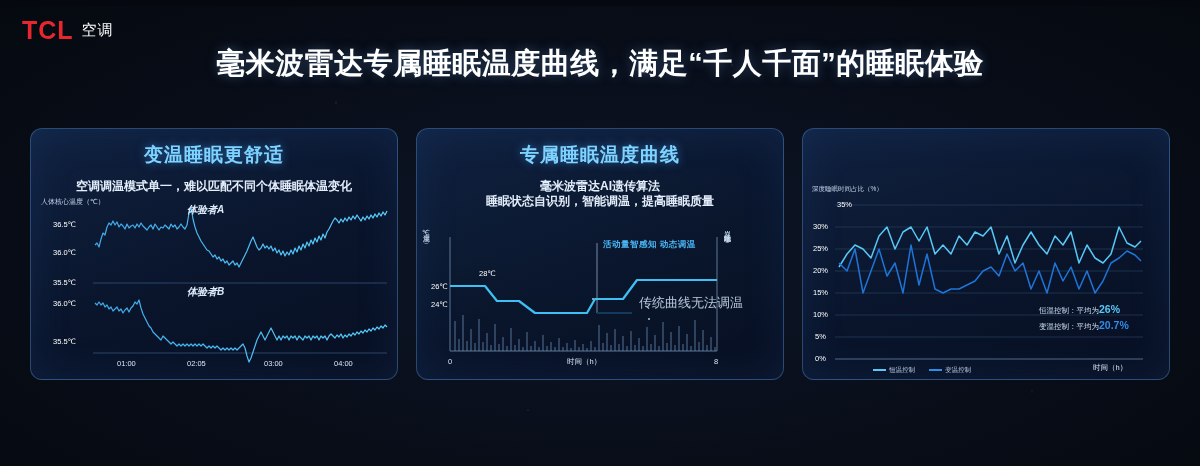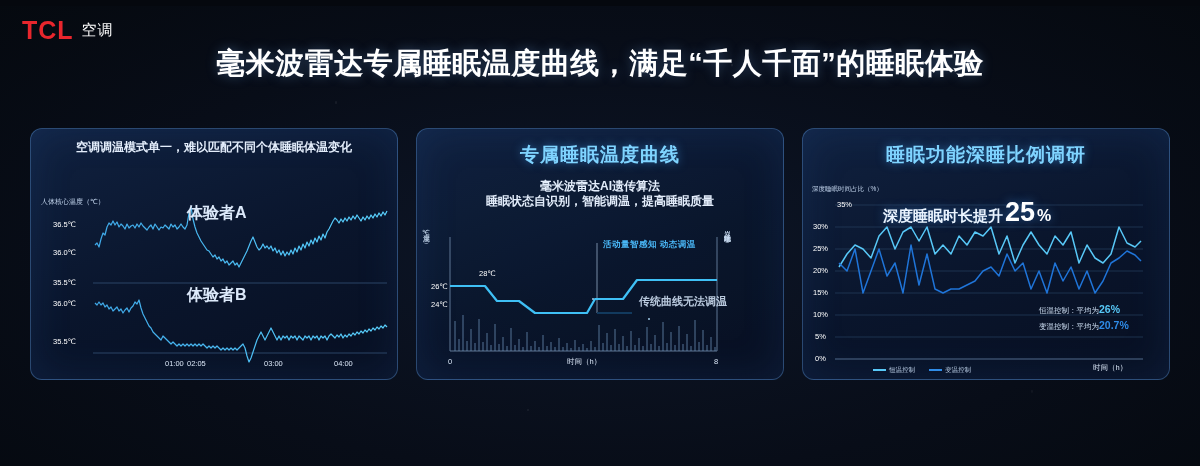--- a/index.html
+++ b/index.html
@@ -57,31 +57,31 @@
   }
   .card-sub{
     text-align:center; margin-top:11px; font-size:12px; line-height:14px;
     color:#e3edfb; font-weight:bold;
   }
 
   
   .c1-axislabel{ position:absolute; left:10px; top:68px; font-size:7px; color:#c4d6ee; }
   .c1-plot{ position:absolute; left:8px; top:76px; width:352px; height:170px; }
   .ylab{ position:absolute; font-size:7.5px; color:#ffffff; }
-  .subj{ position:absolute; font-size:16px; font-weight:bold; color:#dce9fa; }
+  .subj{ position:absolute; font-size:10px; font-weight:bold; color:#dce9fa;font-style:italic; }
   .xlab{ position:absolute; font-size:7.5px; color:#d9e5f5; }
 
   
   .c2-plot{ position:absolute; left:0; top:100px; width:368px; height:150px; }
   .vlabel{
     position:absolute; font-size:7px; color:#c9dcf2; writing-mode:vertical-rl;
     text-orientation:upright; letter-spacing:0px; line-height:8px;
   }
   .tag-blue{ position:absolute; font-size:8.5px; font-weight:bold; color:#49b6f5; letter-spacing:.5px;}
-  .tag-grey{ position:absolute; font-size:11px; color:#b9c9dd;font-weight:bold; }
+  .tag-grey{ position:absolute; font-size:13px; color:#b9c9dd; }
 
   
   .c3-axislabel{ position:absolute; left:9px; top:56px; font-size:6.5px; color:#c4d6ee; }
   .c3-plot{ position:absolute; left:0; top:62px; width:368px; height:188px; }
   .c3-hero{
     position:absolute; left:80px; top:6px; display:flex; align-items:baseline; gap:2px;
     font-weight:bold; color:#eaf4ff; text-shadow:0 0 10px rgba(70,160,255,.5);
   }
   .c3-hero .t{ font-size:15px; }
   .c3-hero .n{ font-size:27px; color:#ffffff; }
@@ -100,20 +100,21 @@
 <div class="logo">
   <span class="logo-tcl">TCL</span>
   <span class="logo-sub">空调</span>
 </div>
 
 <div class="page-title">毫米波雷达专属睡眠温度曲线，满足“千人千面”的睡眠体验</div>
 
 <div class="cards">
 
   <div class="card">
+    <div class="card-title">变温睡眠更舒适</div>
     <div class="card-sub">空调调温模式单一，难以匹配不同个体睡眠体温变化</div>
 
     <div class="c1-axislabel">人体核心温度（℃）</div>
 
     <div class="c1-plot">
       <svg width="352" height="170" viewBox="0 0 352 170">
         <defs>
           <linearGradient id="g1" x1="0" y1="0" x2="1" y2="0">
             <stop offset="0" stop-color="#3ea8e8"></stop>
               <stop offset="1" stop-color="#5ad2ff"></stop>
@@ -148,21 +149,21 @@
       <span class="ylab" style="left:14px; top:15px;">36.5℃</span>
       <span class="ylab" style="left:14px; top:43px;">36.0℃</span>
       <span class="ylab" style="left:14px; top:73px;">35.5℃</span>
       
       <span class="ylab" style="left:14px; top:94px;">36.0℃</span>
       <span class="ylab" style="left:14px; top:132px;">35.5℃</span>
 
       <span class="subj" style="left:148px; top:-2px;">体验者A</span>
       <span class="subj" style="left:148px; top:80px;">体验者B</span>
 
-      <span class="xlab" style="left:78px; top:154px;margin-left:48px;">01:00</span>
+      <span class="xlab" style="left:78px; top:154px;">01:00</span>
       <span class="xlab" style="left:148px; top:154px;">02:05</span>
       <span class="xlab" style="left:225px; top:154px;">03:00</span>
       <span class="xlab" style="left:295px; top:154px;">04:00</span>
     </div>
   </div>
 
   <div class="card">
     <div class="card-title">专属睡眠温度曲线</div>
     <div class="card-sub">毫米波雷达AI遗传算法</div>
     <div class="card-sub" style="margin-top:1px;">睡眠状态自识别，智能调温，提高睡眠质量</div>
@@ -264,21 +265,20 @@
       <span class="tag-blue" style="left:186px; top:10px;">活动量智感知 动态调温</span>
       <span class="tag-grey" style="left:222px; top:65px;">传统曲线无法调温</span>
 
       <span class="xlab" style="left:31px; top:128px;">0</span>
       <span class="xlab" style="left:297px; top:128px;">8</span>
       <span class="xlab" style="left:150px; top:128px;">时间（h）</span>
     </div>
   </div>
 
   <div class="card">
-    <div class="card-title">睡眠功能深睡比例调研</div>
 
     <div class="c3-axislabel">深度睡眠时间占比（%）</div>
 
     <div class="c3-plot">
       <svg width="368" height="188" viewBox="0 0 368 188">
 
         <g stroke="#26405f" stroke-width="0.7">
           <line x1="32" y1="14" x2="340" y2="14"></line>
           <line x1="32" y1="36" x2="340" y2="36"></line>
           <line x1="32" y1="58" x2="340" y2="58"></line>
@@ -302,25 +302,20 @@
 
       <span class="ylab" style="left:10px; top:9px;padding-left:24px;">35%</span>
       <span class="ylab" style="left:10px; top:31px;">30%</span>
       <span class="ylab" style="left:10px; top:53px;">25%</span>
       <span class="ylab" style="left:10px; top:75px;">20%</span>
       <span class="ylab" style="left:10px; top:97px;">15%</span>
       <span class="ylab" style="left:10px; top:119px;">10%</span>
       <span class="ylab" style="left:12px; top:141px;">5%</span>
       <span class="ylab" style="left:12px; top:163px;">0%</span>
 
-      <div class="c3-hero">
-        <span class="t">深度睡眠时长提升</span>
-        <span class="n">25</span>
-        <span class="p">%</span>
-      </div>
 
       <span class="stat" style="left:212px; top:112px;">
         <span>恒温控制：平均为</span><b style="color:#58c8f7;">26%</b>
       </span>
       <span class="stat" style="left:212px; top:128px;">
         <span>变温控制：平均为</span><b style="color:#2f8ce8;">20.7%</b>
       </span>
 
       <div class="legend">
         <span><i style="background:#58c8f7;"></i><span>恒温控制</span></span>

